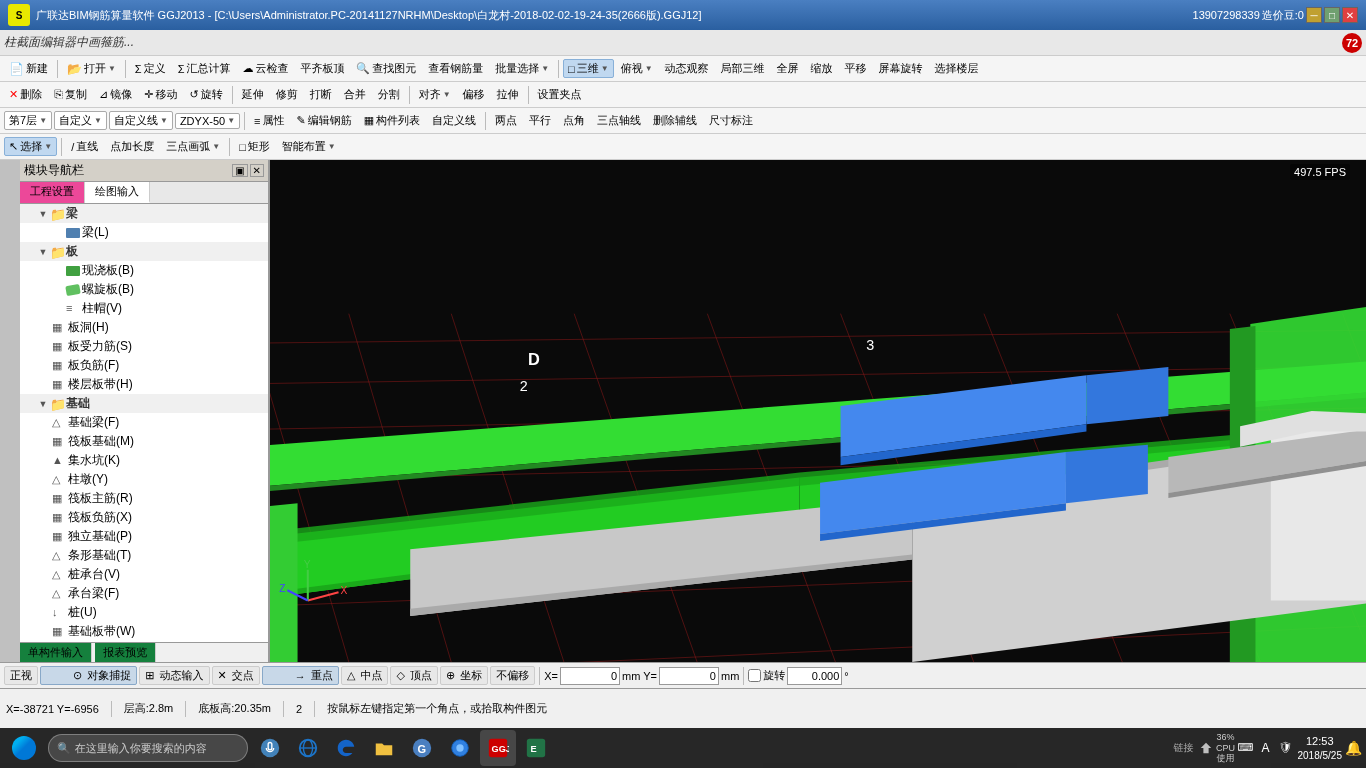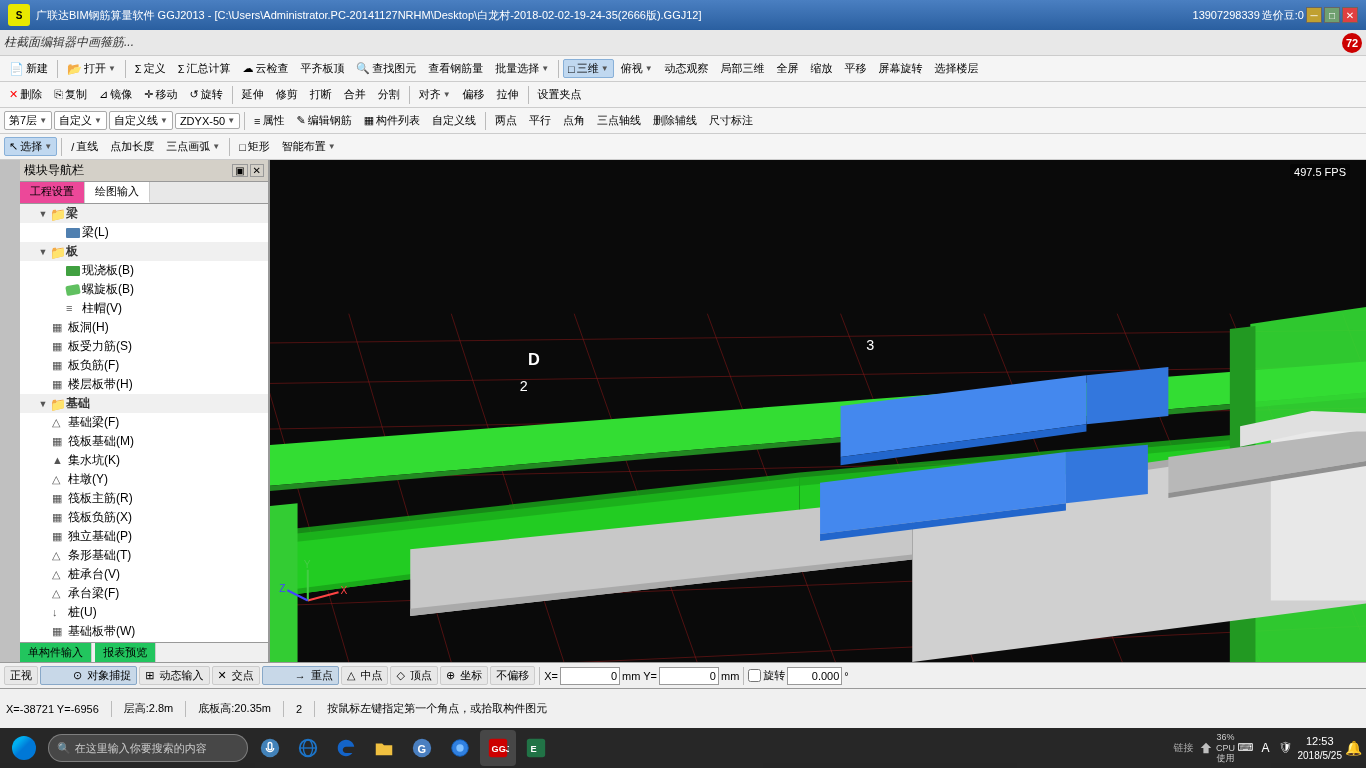--- a/index.html
+++ b/index.html
@@ -111,21 +111,21 @@
     
     #left-panel-bottom {
       border-top: 1px solid #999;
       background: #f0f0f0;
     }
     .panel-bottom-tab {
       padding: 2px 8px;
       font-size: 11px;
       cursor: pointer;
       display: inline-block;
-      background: #22c55e;
+      background: #15803d;
       border-right: 1px solid #ccc;
     }
 
     
     #viewport {
       flex: 1;
       background: #111;
       position: relative;
       overflow: hidden;
     }

